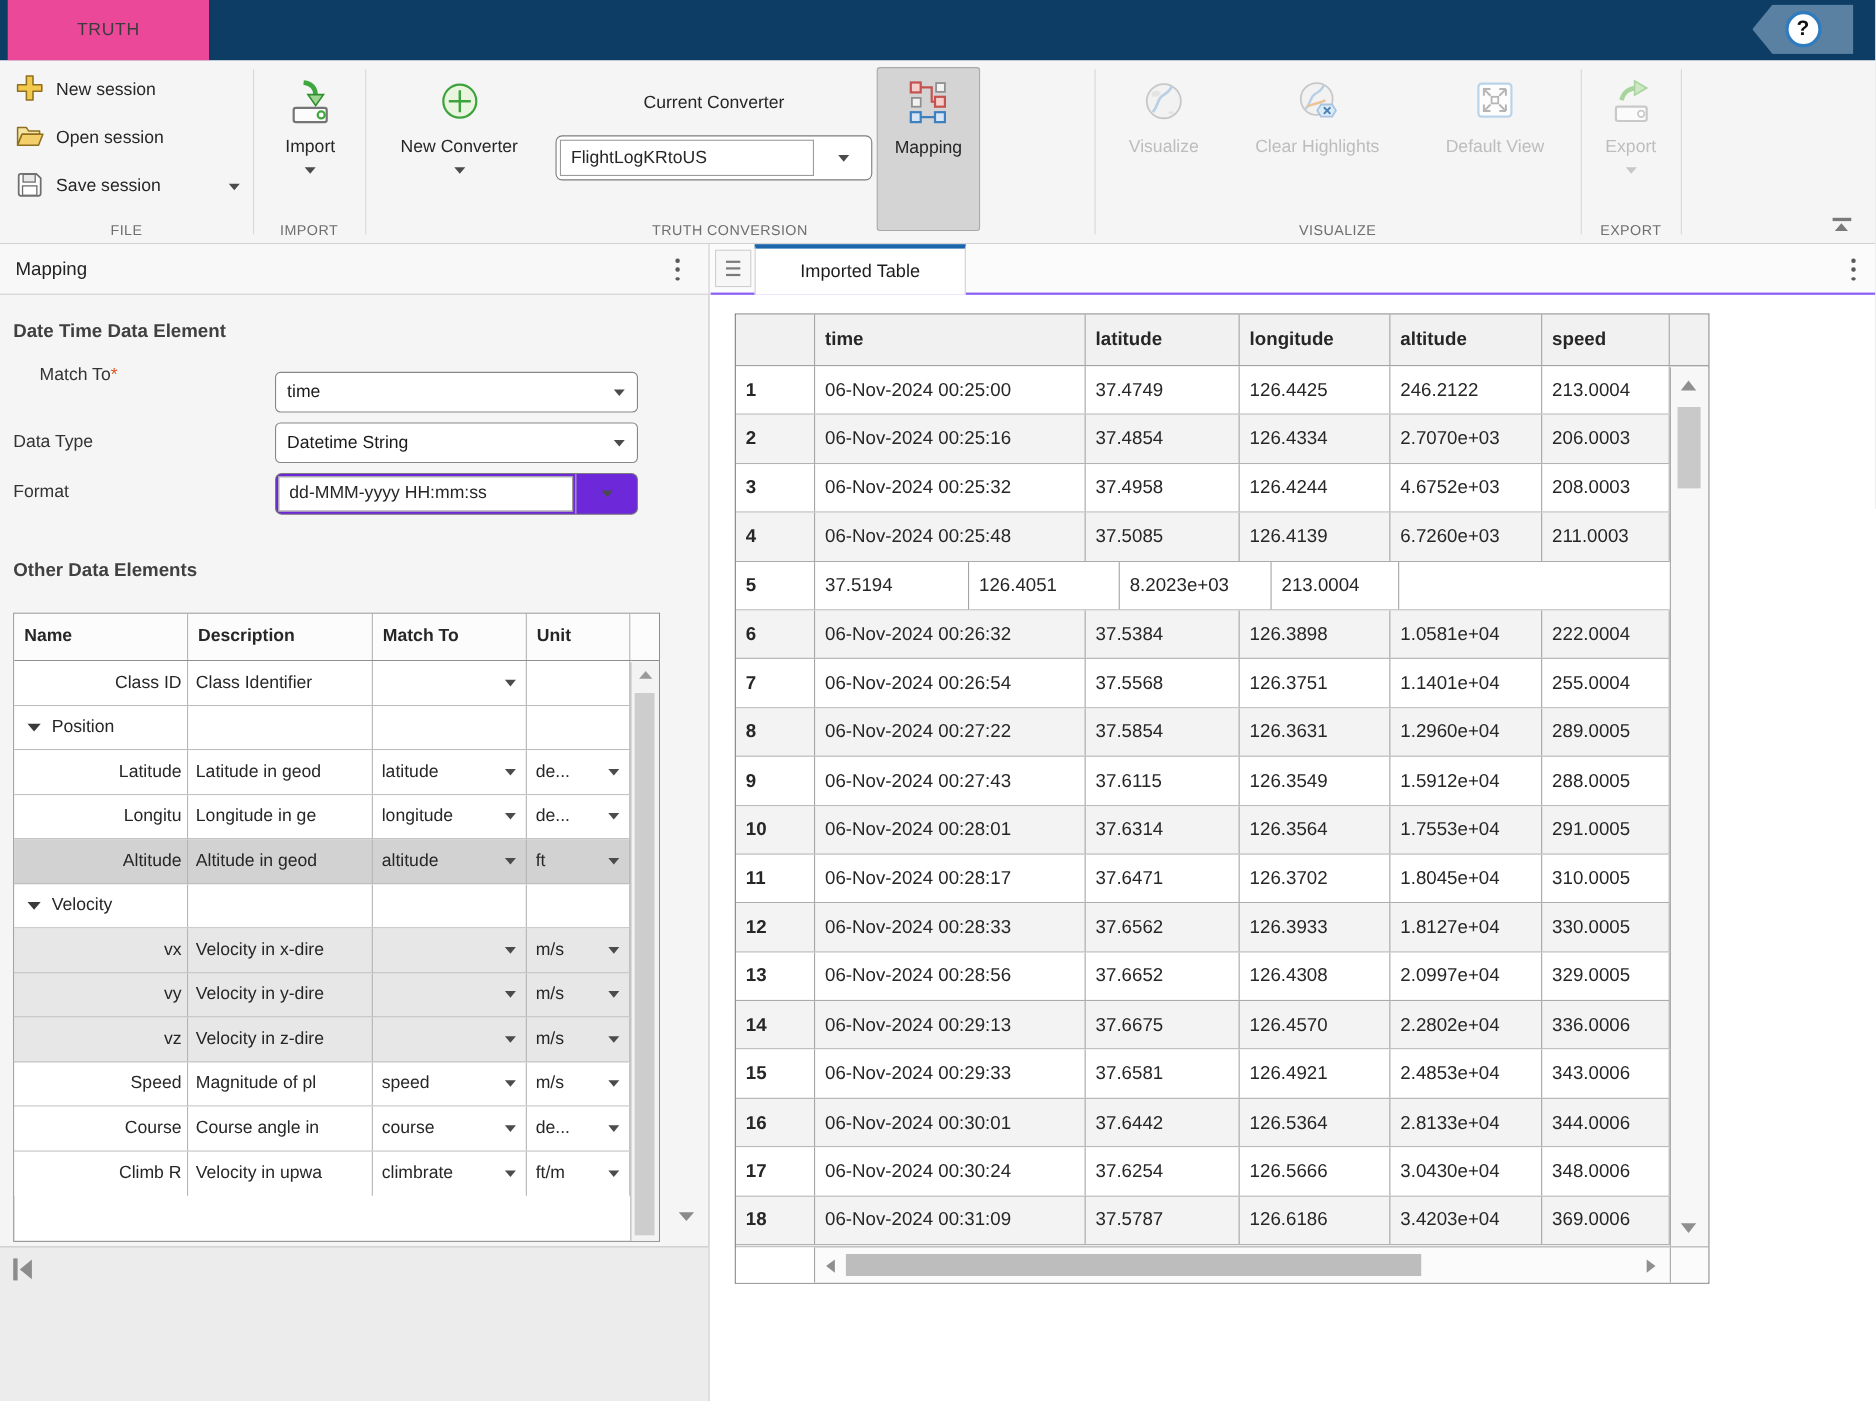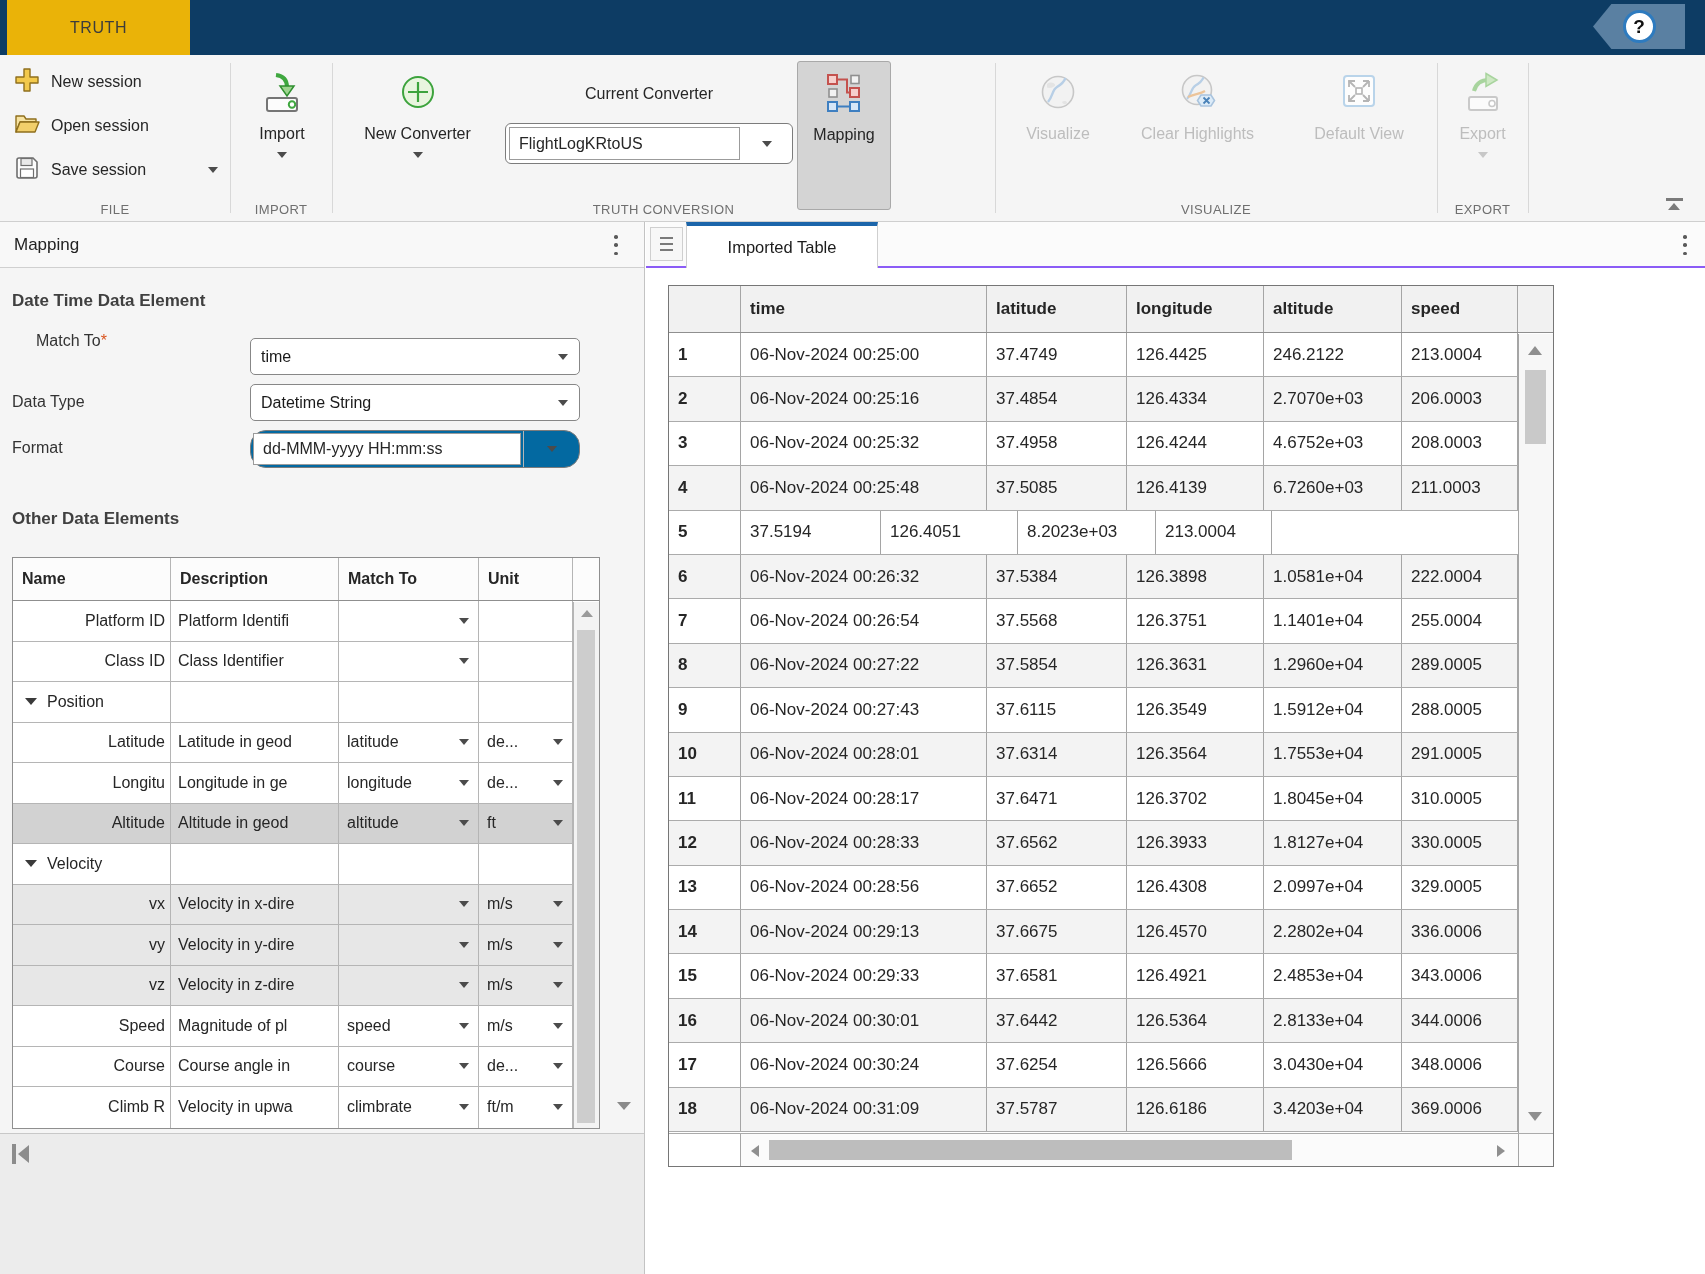--- a/index.html
+++ b/index.html
@@ -3,21 +3,21 @@
 <meta charset="utf-8">
 <style>
   html,body{margin:0;padding:0;background:#ddd;}
   .app{position:relative;width:1705px;height:1274px;background:#fff;overflow:hidden;
        font-family:"Liberation Sans",sans-serif;color:#262626;
        -webkit-font-smoothing:antialiased;}
   .app *{box-sizing:border-box;}
 
   
   .titlebar{position:absolute;top:0;left:0;right:0;height:55px;background:#0d3c64;}
-  .tab-truth{position:absolute;left:7px;top:0;width:183px;height:55px;background:#eab308;
+  .tab-truth{position:absolute;left:7px;top:0;width:183px;height:55px;background:#ec4899;
              display:flex;align-items:center;justify-content:center;font-size:16px;color:#3c3c3c;
              letter-spacing:.6px;}
   .help-badge{position:absolute;left:1593px;top:4px;width:92px;height:45px;background:#5a80a2;
               clip-path:polygon(20% 0,100% 0,100% 100%,20% 100%,0 50%);
               display:flex;align-items:center;justify-content:center;}
   .help-circle{width:33px;height:33px;border-radius:50%;background:#fff;border:3px solid #2e7bbf;
                display:flex;align-items:center;justify-content:center;font-weight:bold;
                font-size:19px;color:#111;}
 
   
@@ -65,22 +65,22 @@
         justify-content:space-between;align-items:center;}
   .dots i{width:3.5px;height:3.5px;border-radius:50%;background:#5a5a5a;}
   .lp-body{position:absolute;top:47px;left:0;right:0;bottom:142px;overflow:hidden;}
   .sec-h{position:absolute;left:12px;font-size:17px;font-weight:bold;color:#404040;}
   .f-label{position:absolute;left:12px;font-size:16px;color:#333;}
   .req{color:#d9541e;}
   .select{position:absolute;left:250px;width:330px;height:37px;background:#fff;
           border:1px solid #878787;border-radius:5px;display:flex;align-items:center;
           padding:0 30px 0 10px;font-size:16px;color:#1a1a1a;}
   .select .tri-down{position:absolute;right:11px;}
-  .fmt-combo{position:absolute;left:250px;width:330px;height:38px;background:#0369a1;
-             border:1.5px solid #7c7c7c;border-radius:16px;text-decoration:underline;}
+  .fmt-combo{position:absolute;left:250px;width:330px;height:38px;background:#6d28d9;
+             border:1.5px solid #7c7c7c;border-radius:6px;text-decoration:underline;}
   .fmt-combo .cfield{position:absolute;left:2px;top:2px;bottom:2px;right:58px;
       border:1px solid #9b9b9b;background:#fff;display:flex;align-items:center;
       padding-left:9px;font-size:16px;white-space:nowrap;overflow:hidden;}
   .fmt-combo .cbtn{position:absolute;right:0;top:0;bottom:0;width:56px;display:flex;
       align-items:center;justify-content:center;border-left:1px solid #b5b5b5;}
 
   .mtable{position:absolute;left:12px;top:288px;width:588px;height:572px;background:#fff;
           border:1px solid #8f8f8f;}
   .mhead{display:flex;height:43px;background:#fcfcfc;border-bottom:1px solid #8f8f8f;
          font-weight:bold;font-size:16px;}
@@ -370,35 +370,20 @@
         <div class="mhead">
           <div class="mc w-name">Name</div>
           <div class="mc w-desc">Description</div>
           <div class="mc w-match">Match To</div>
           <div class="mc w-unit">Unit</div>
           <div class="mc w-sb"></div>
         </div>
         <div id="map-rows">
             <div class="mrow">
     <div class="mc mc-name w-name">
-                <span class="nm">Platform ID</span>
-              </div>
-    <div class="mc mc-desc w-desc">
-                <span class="ds">Platform Identifi</span>
-              </div>
-    <div class="mc mc-match w-match hasdd">
-                <span class="val"></span>
-                <span class="dd tri-down"></span>
-              </div>
-    <div class="mc mc-unit w-unit">
-                <span class="val"></span>
-              </div>
-  </div>
-            <div class="mrow">
-    <div class="mc mc-name w-name">
                 <span class="nm">Class ID</span>
               </div>
     <div class="mc mc-desc w-desc">
                 <span class="ds">Class Identifier</span>
               </div>
     <div class="mc mc-match w-match hasdd">
                 <span class="val"></span>
                 <span class="dd tri-down"></span>
               </div>
     <div class="mc mc-unit w-unit">

